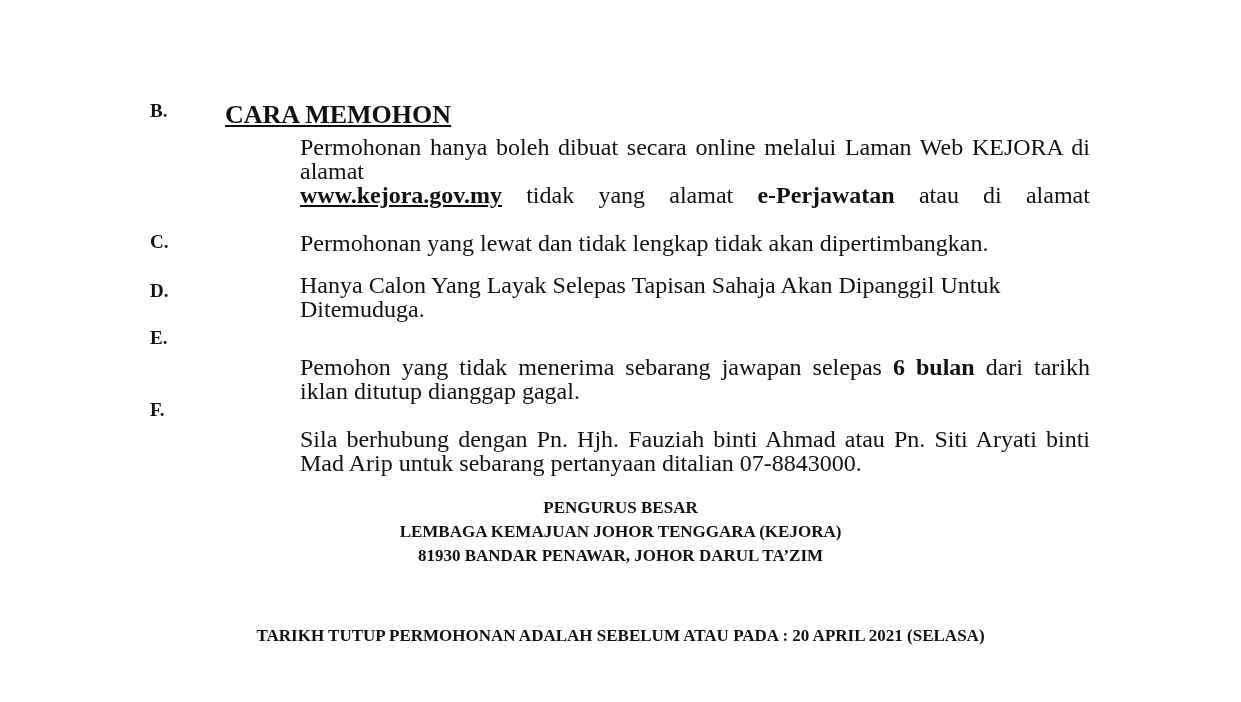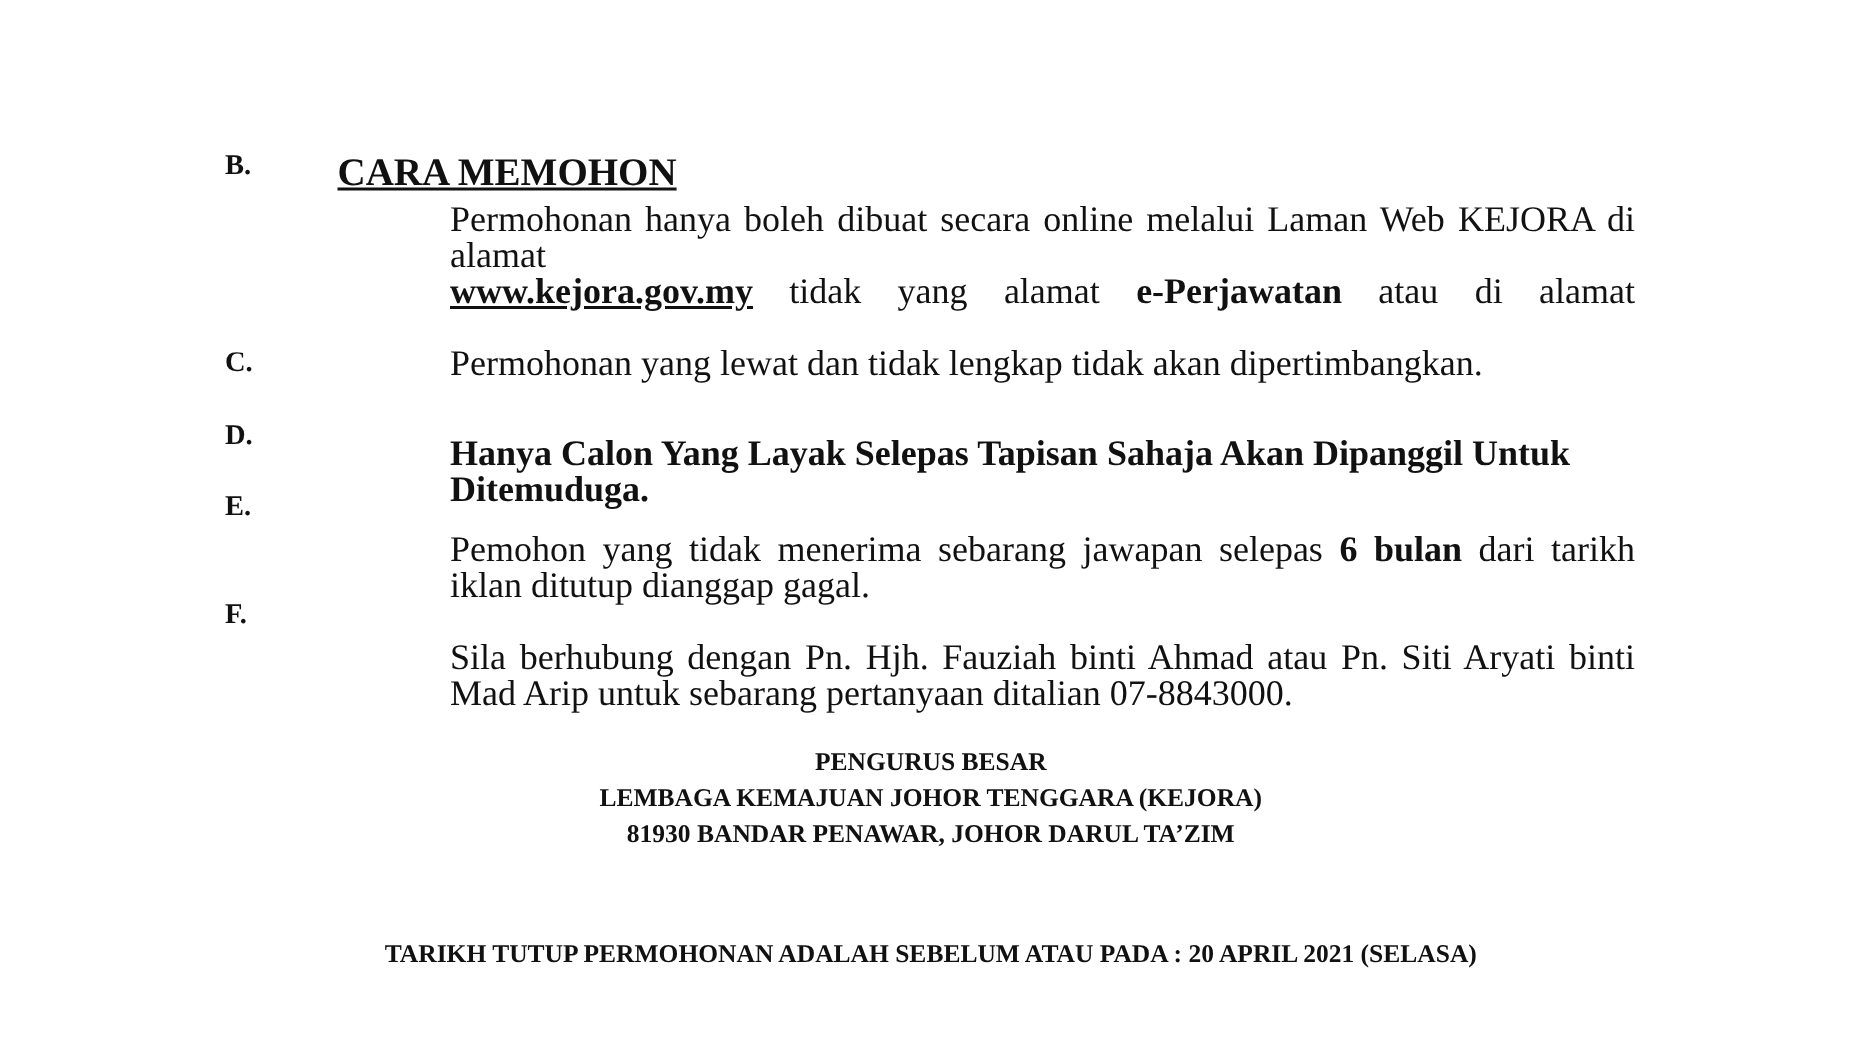--- a/index.html
+++ b/index.html
@@ -80,21 +80,21 @@
     <span>atau</span>
     <span>di</span>
     <span>alamat</span>
   </div>
 </div>
 
 <div class="label" style="top:231px;">C.</div>
 <div class="para" style="top:231px;">Permohonan yang lewat dan tidak lengkap tidak akan dipertimbangkan.</div>
 
 <div class="label" style="top:280px;">D.</div>
-<div class="para" style="top:291px; font-weight:bold;">Hanya Calon Yang Layak Selepas Tapisan Sahaja Akan Dipanggil Untuk Ditemuduga.</div>
+<div class="para" style="top:273px; font-weight:normal;">Hanya Calon Yang Layak Selepas Tapisan Sahaja Akan Dipanggil Untuk Ditemuduga.</div>
 
 <div class="label" style="top:327px;">E.</div>
 <div class="para justify" style="top:327px;"><span>Pemohon yang tidak menerima sebarang jawapan selepas </span><b>6 bulan</b><span> dari tarikh iklan ditutup dianggap gagal.</span></div>
 
 <div class="label" style="top:399px;">F.</div>
 <div class="para justify" style="top:399px;">Sila berhubung dengan Pn. Hjh. Fauziah binti Ahmad atau Pn. Siti Aryati binti Mad Arip untuk sebarang pertanyaan ditalian 07-8843000.</div>
 
 <div class="center-block" style="top:496px;">
   <div>PENGURUS BESAR</div>
   <div>LEMBAGA KEMAJUAN JOHOR TENGGARA (KEJORA)</div>

